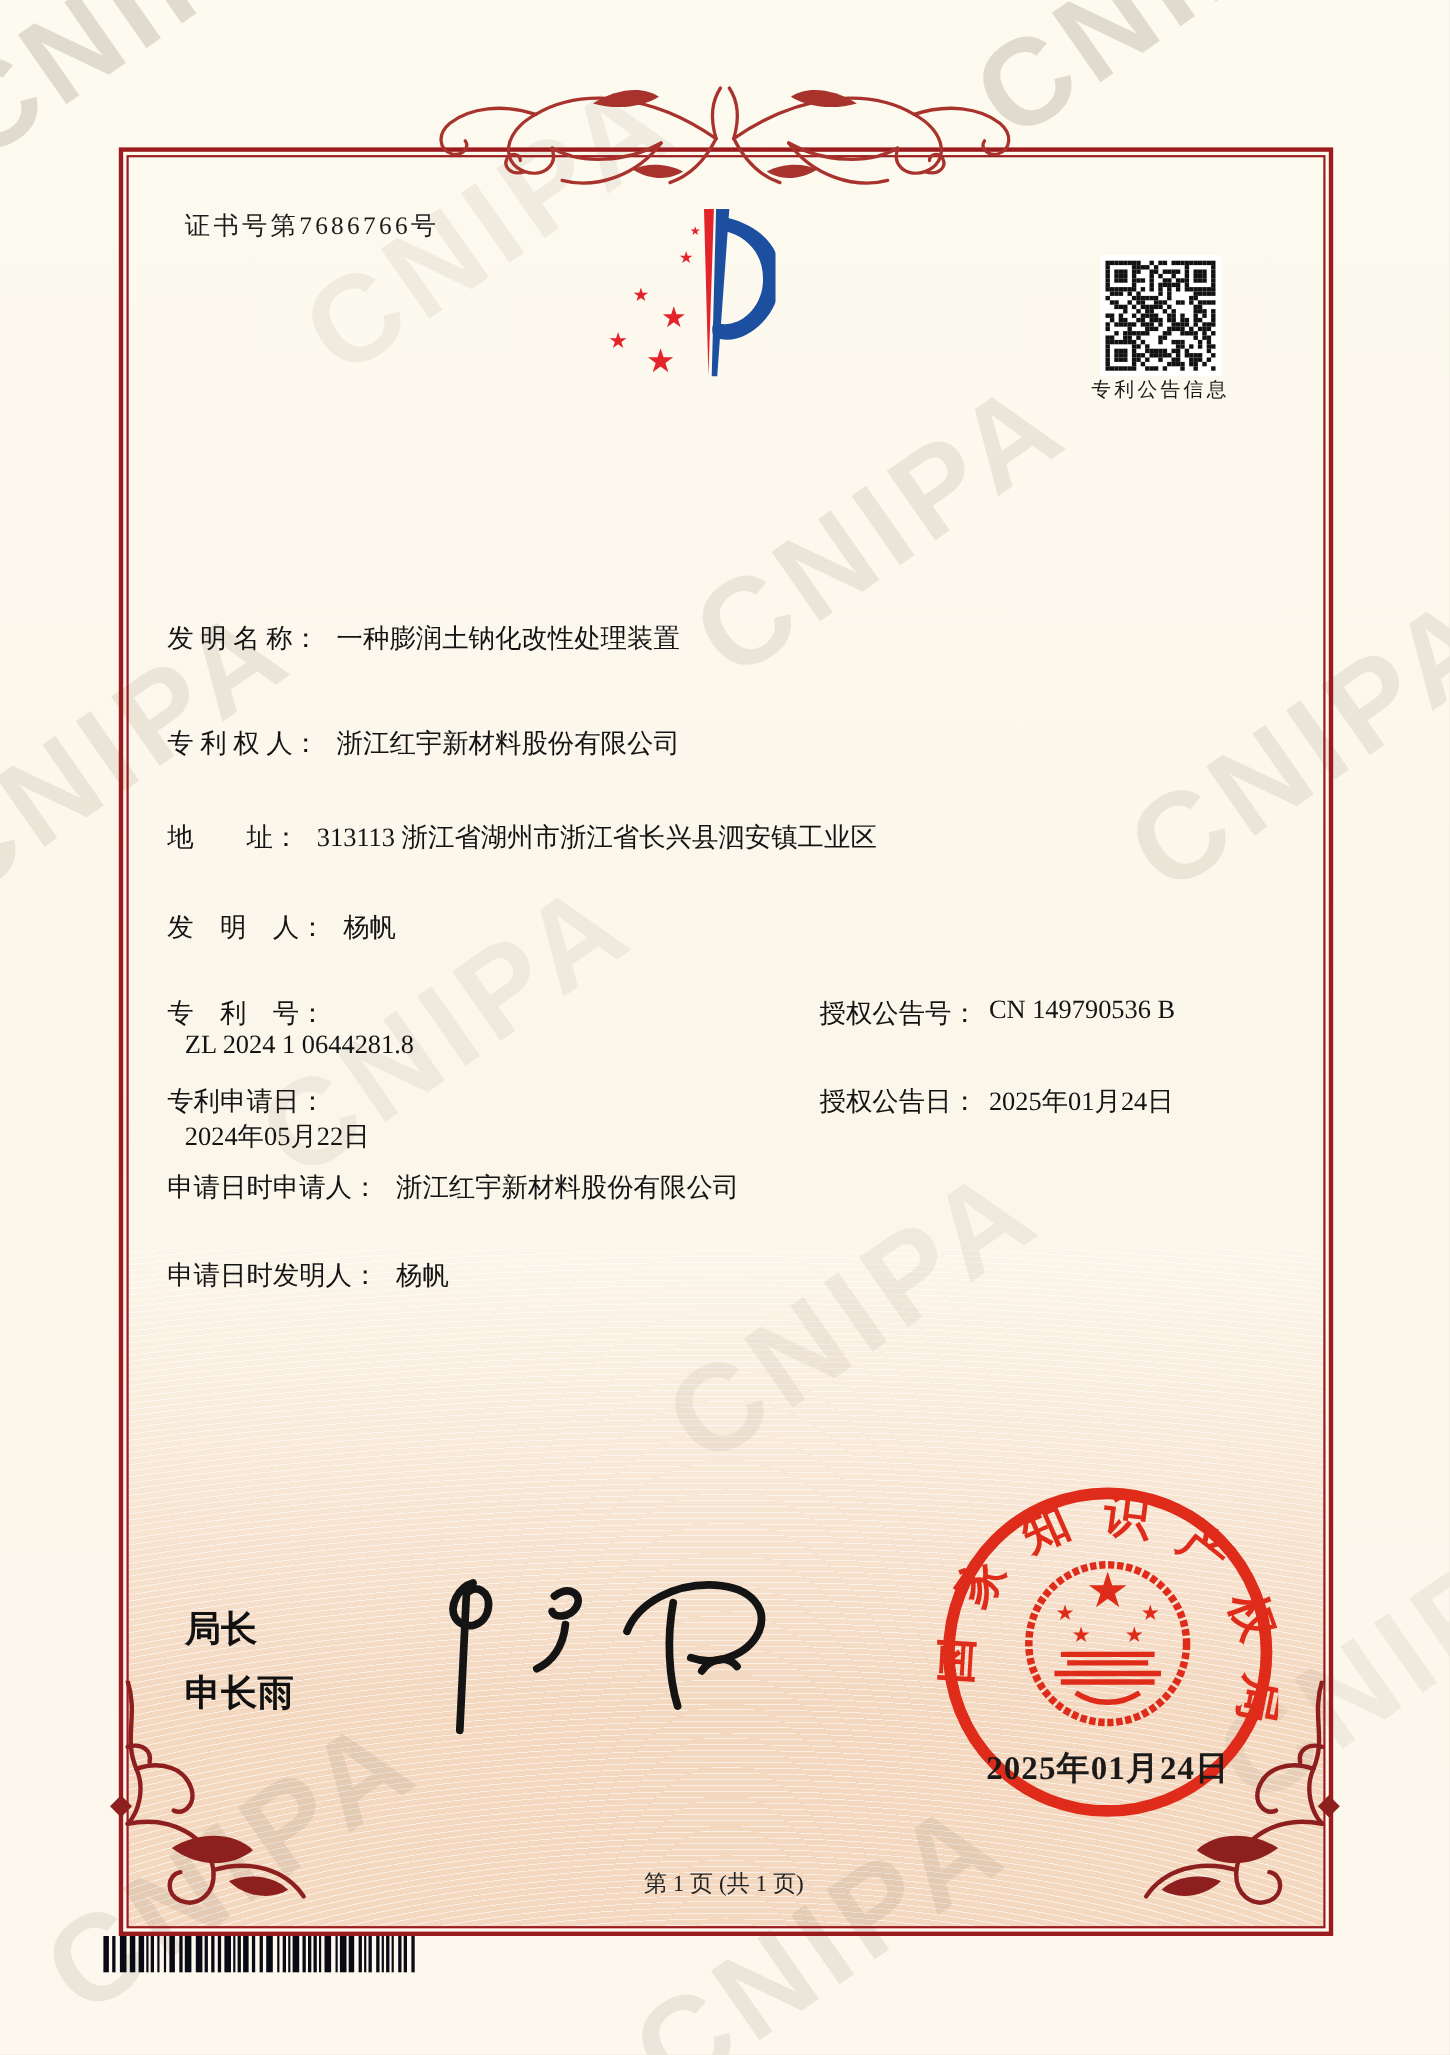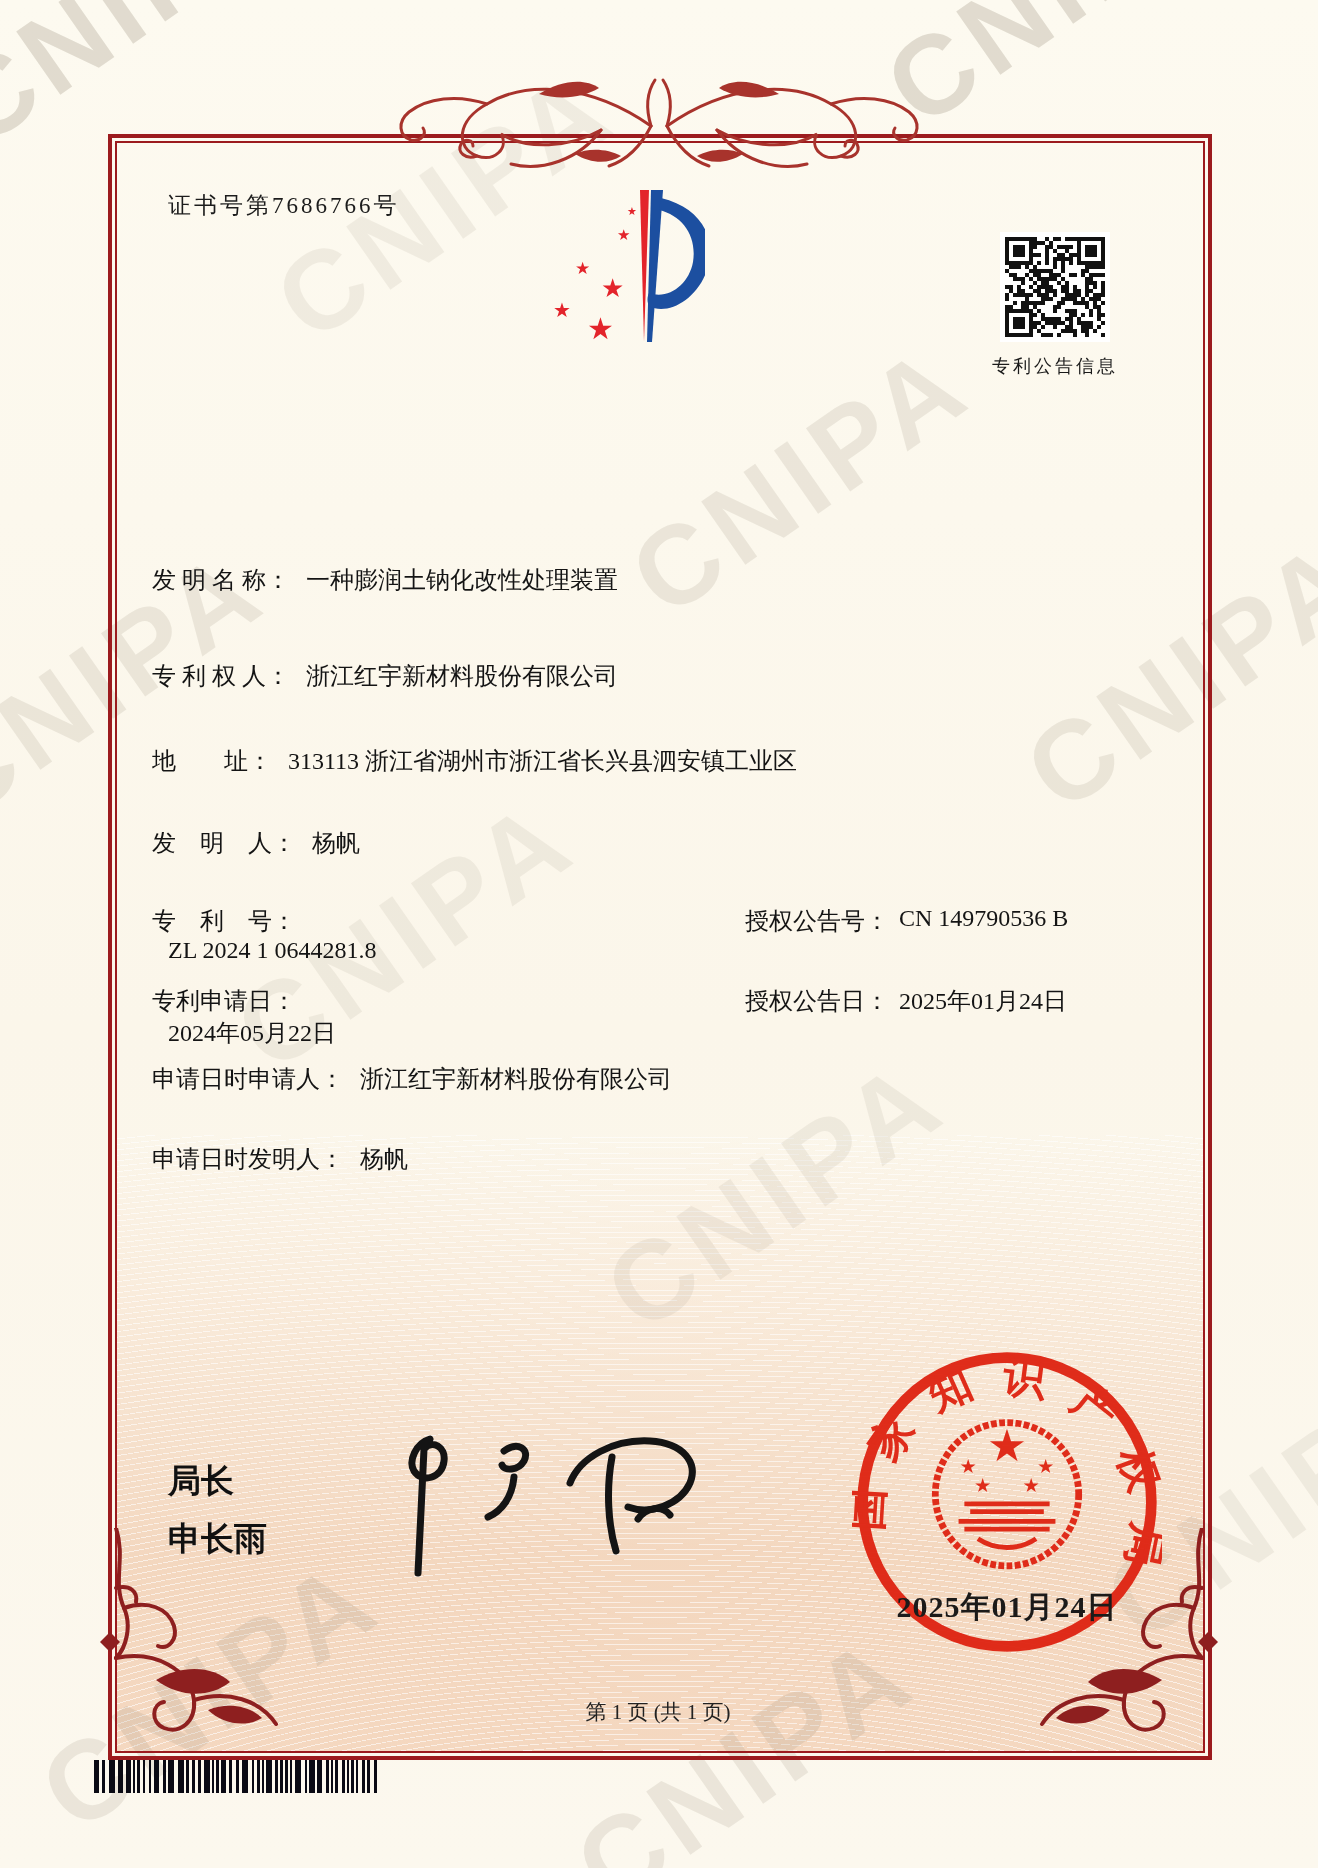--- a/index.html
+++ b/index.html
@@ -32,21 +32,21 @@
   .orn-bl{left:96px;top:1528px;width:190px;height:228px;}
   .orn-br{left:1032px;top:1528px;width:190px;height:228px;transform:scaleX(-1);}
   
   .cert-no{position:absolute;left:168px;top:190px;font-size:23px;letter-spacing:3px;}
   .logo{position:absolute;left:455px;top:176px;width:250px;height:170px;}
   .logo .star{position:absolute;color:#e3242b;line-height:1;}
   .qr-block{position:absolute;left:985px;top:232px;width:140px;text-align:center;}
   .qr{display:grid;grid-template-columns:repeat(25,4px);grid-auto-rows:4px;background:#fff;padding:5px;width:100px;margin:0 auto;box-sizing:content-box;}
   .qr i{display:block;}
   .qr i.f{background:#111;}
-  .qr-label{margin-top:12px;font-size:18px;letter-spacing:3px;color:#1a1a1a;}
+  .qr-label{font-size:18px;letter-spacing:3px;color:#1a1a1a;}
   .title{position:absolute;left:0;top:376px;width:1210px;text-align:center;font-size:57px;font-weight:bold;letter-spacing:24px;color:#000;}
   
   .row{position:absolute;left:152px;display:flex;font-size:24px;color:#141414;}
   .row .g1{width:593px;display:flex;flex-direction:column;}
   .row .g2{display:flex;}
   .row .lab{white-space:pre;}
   .row .val{margin-left:16px;white-space:pre;font-family:Liberation Serif, serif;}
   .row .g2 .val{margin-left:10px;}
   
   .statement{position:absolute;left:140px;top:1262px;width:1040px;font-size:23px;line-height:52px;color:#141414;}

